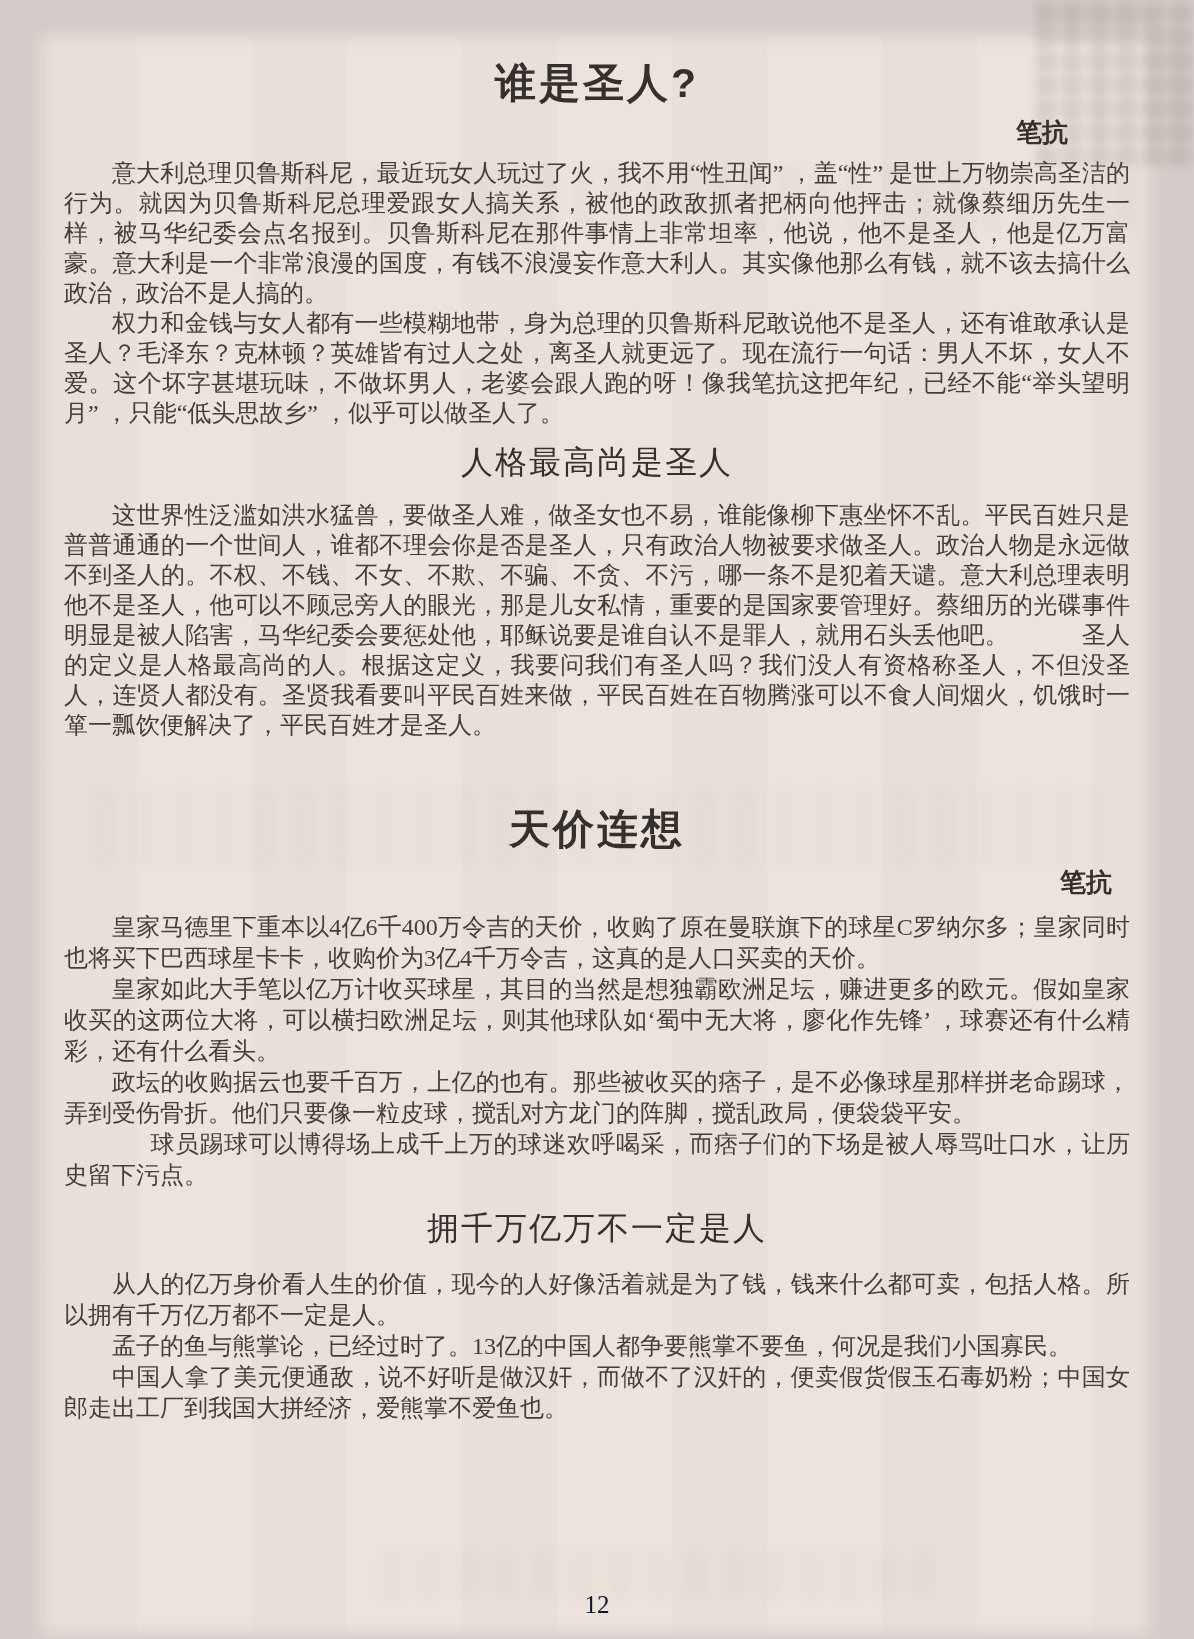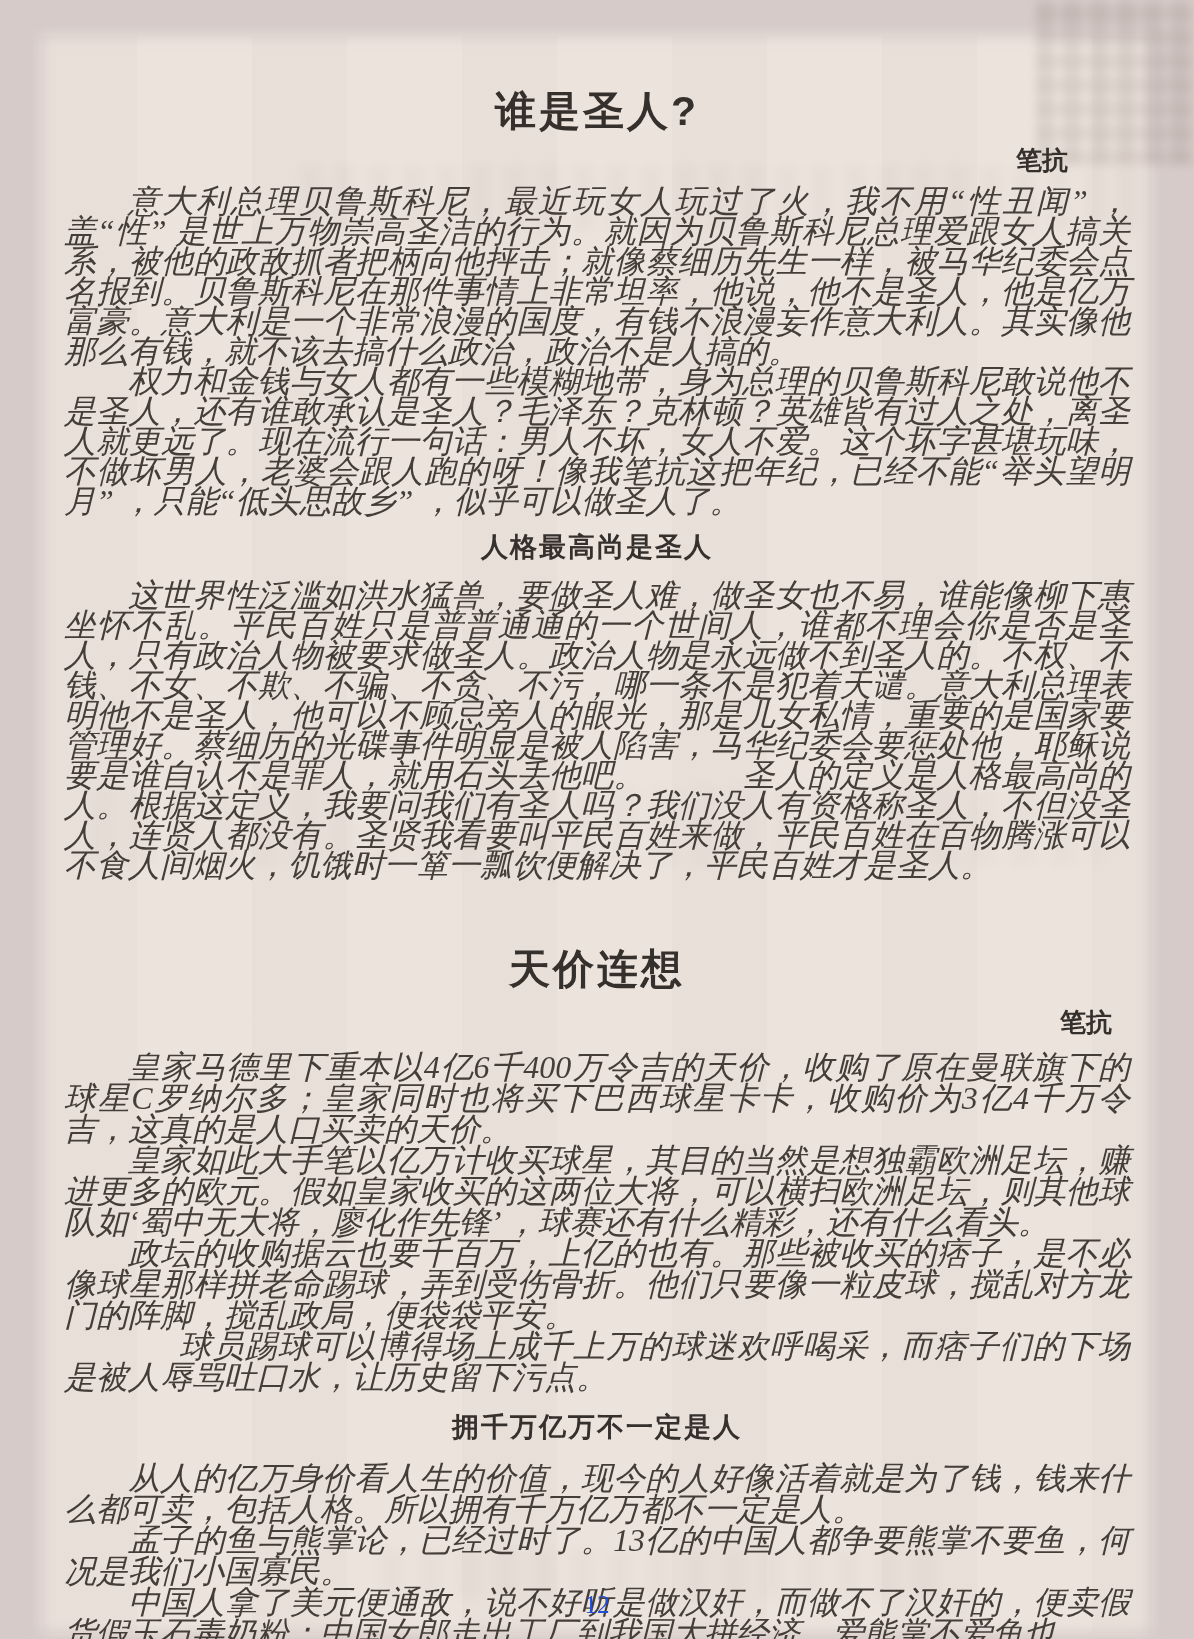--- a/index.html
+++ b/index.html
@@ -41,52 +41,52 @@
     left:90px; top:788px; width:1010px; height:78px;
     background:repeating-linear-gradient(90deg, rgba(120,100,94,0.5) 0 26px, rgba(120,100,94,0) 26px 40px);
     filter:blur(6px); opacity:.06;
   }
   .ghost-bottom {
     left:380px; top:1550px; width:560px; height:48px;
     background:repeating-linear-gradient(90deg, rgba(120,100,94,0.5) 0 24px, rgba(120,100,94,0) 24px 38px);
     filter:blur(6px); opacity:.07;
   }
 
-  .content { position:absolute; inset:0; padding:84px 64px 0 64px; }
+  .content { position:absolute; inset:0; padding:56px 64px 0 64px; }
 
   .title {
     font-family:"Liberation Sans","DejaVu Sans",sans-serif;
     font-size:41px; font-weight:700; text-align:center;
     color:#35302c; letter-spacing:3px;
   }
   .author {
     font-family:"Liberation Sans","DejaVu Sans",sans-serif;
     font-size:26px; font-weight:700; text-align:right; color:#35302c;
   }
   .a1 .author { padding-right:62px; margin:4px 0 8px; }
   .a2 .author { padding-right:18px; margin:8px 0 12px; }
 
   p.body {
-    font-size:32px; line-height:30px; text-align:justify;
-    color:#443d38; text-indent:2em;font-style:italic;
+    font-size:24px; line-height:30px; text-align:justify;
+    color:#443d38; text-indent:2em;
   }
   .a2 p.body { line-height:31px; }
   p.indent-deep { text-indent:3.6em; }
 
   .subhead {
     font-family:"Liberation Sans","DejaVu Sans",sans-serif;
-    font-size:27px; font-weight:700; text-align:center;
+    font-size:32px; font-weight:400; text-align:center;
     color:#35302c; letter-spacing:2px; margin:13px 0 15px;
   }
   .a2 { margin-top:62px; }
   .a2 .subhead { margin:16px 0 18px;text-align:center; }
 
   .page-number {
     position:absolute; left:0; right:0; bottom:20px;
-    text-align:center; font-size:25px; color:#1d4ed8;
+    text-align:center; font-size:25px; color:#0f172a;
     font-family:"Liberation Serif","DejaVu Serif",serif;
   }
 </style>
 </head>
 <body>
 
 <div class="paper-bg"></div>
 <div class="scan-stripes"></div>
 <div class="ghost ghost-corner"></div>
 <div class="ghost ghost-band-top"></div>

